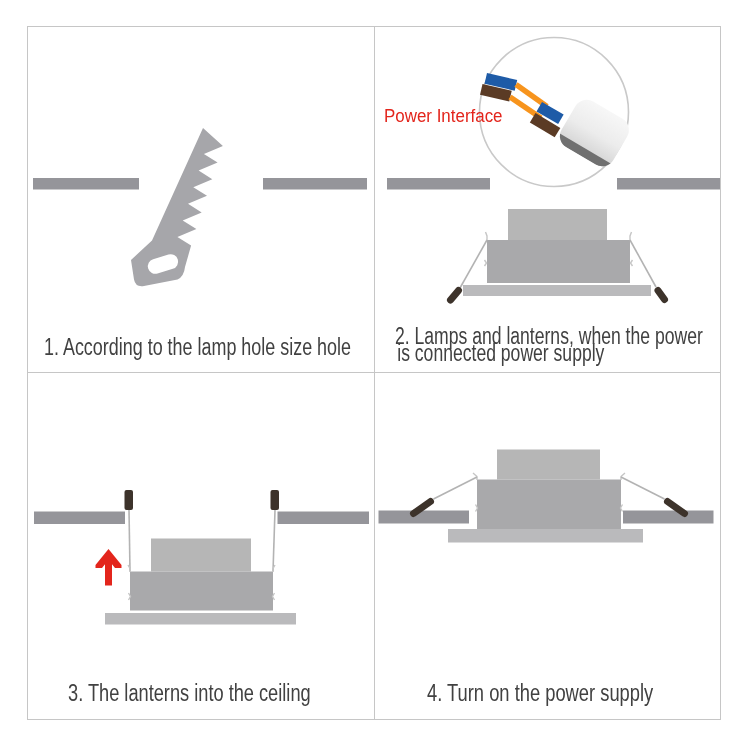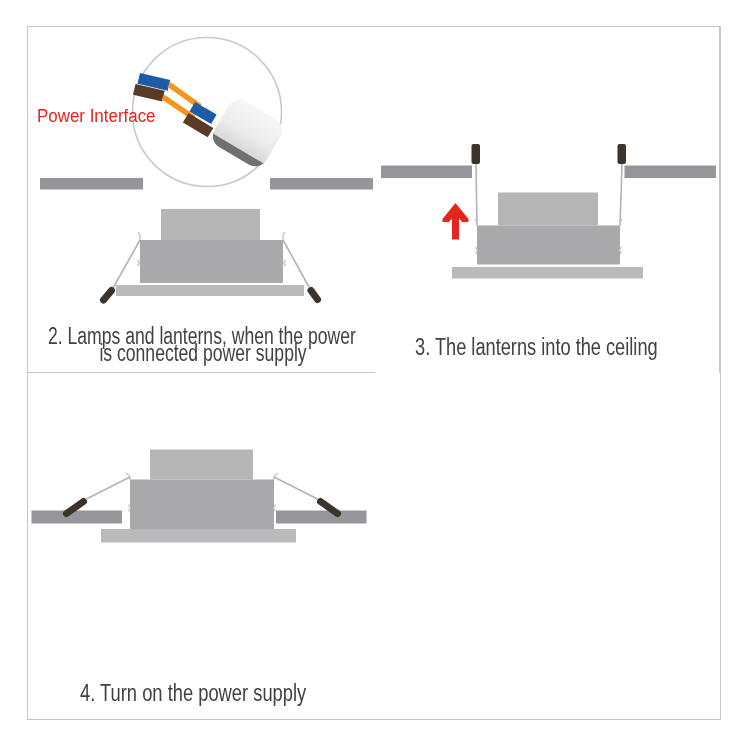--- a/index.html
+++ b/index.html
@@ -9,21 +9,21 @@
     position:relative;overflow:hidden;
   }
   .grid{
     filter:blur(0.5px);
     position:absolute;left:27px;top:26px;
     display:grid;
     grid-template-columns:347px 345px;
     grid-template-rows:346px 346px;
     border:1px solid var(--line);
   }
-  .panel{position:relative;background:#fff;text-align:center;}
+  .panel{position:relative;background:#fff;}
   .panel.p1{border-right:1px solid var(--line);border-bottom:1px solid var(--line);}
   .panel.p2{border-bottom:1px solid var(--line);}
   .panel.p3{border-right:1px solid var(--line);}
   .panel svg{position:absolute;left:0;top:0;}
   .caption{
     position:absolute;
     font-size:23.5px;line-height:23.5px;color:var(--text);
     white-space:nowrap;transform-origin:left top;
   }
   .caption2{
@@ -50,20 +50,34 @@
   .blue{fill:var(--blue);}
   .brown{fill:var(--brown);}
   .copper{stroke:var(--orange);stroke-width:5.5;}
   .circle-outline{fill:#fff;stroke:var(--circle_border);stroke-width:1.6;}
 </style>
 </head>
 <body>
 
 <div class="grid">
 
+  <section class="panel p1">
+    <svg width="347" height="346" viewBox="0 0 347 346">
+      <rect class="bar" x="5" y="151" width="106" height="11.5"></rect>
+      <rect class="bar" x="235" y="151" width="104" height="11.5"></rect>
+      <g>
+        <path class="saw-blade" d="M175,101 L194.9,119
+          L175.9,127 L189.6,135.6 L170.6,143.6 L184.3,152.2 L165.3,160.2 L179,168.8
+          L160,176.8 L173.7,185.4 L154.7,193.4 L168.4,202 L149.4,210 L163.1,218.6
+          L157,240 Q156,249.5 149.5,252.5 L116,259 Q107.5,260.5 106,252.5 L103,233 L124,213.5 Z"></path>
+        <rect x="119.5" y="229.5" width="31" height="15" rx="7.5" fill="#ffffff" transform="rotate(-17 135 237)"></rect>
+      </g>
+    </svg>
+    <div class="caption" style="left:16px;top:309.2px;transform:scaleX(0.763)">1. According to the lamp hole size hole</div>
+  </section>
 
   <section class="panel p2">
     <svg width="345" height="346" viewBox="0 0 345 346">
       <circle class="circle-outline" cx="179" cy="85" r="74.5"></circle>
 
       <rect class="blue" x="0" y="0" width="31" height="11" transform="translate(112,46) rotate(13)"></rect>
       <rect class="brown" x="0" y="0" width="30" height="11" transform="translate(107.5,57) rotate(13)"></rect>
       <line class="copper" x1="141" y1="57.5" x2="172" y2="79.5"></line>
       <line class="copper" x1="135" y1="70" x2="166" y2="91"></line>
       <rect class="blue" x="0" y="0" width="25" height="11" transform="translate(167,75) rotate(30)"></rect>

